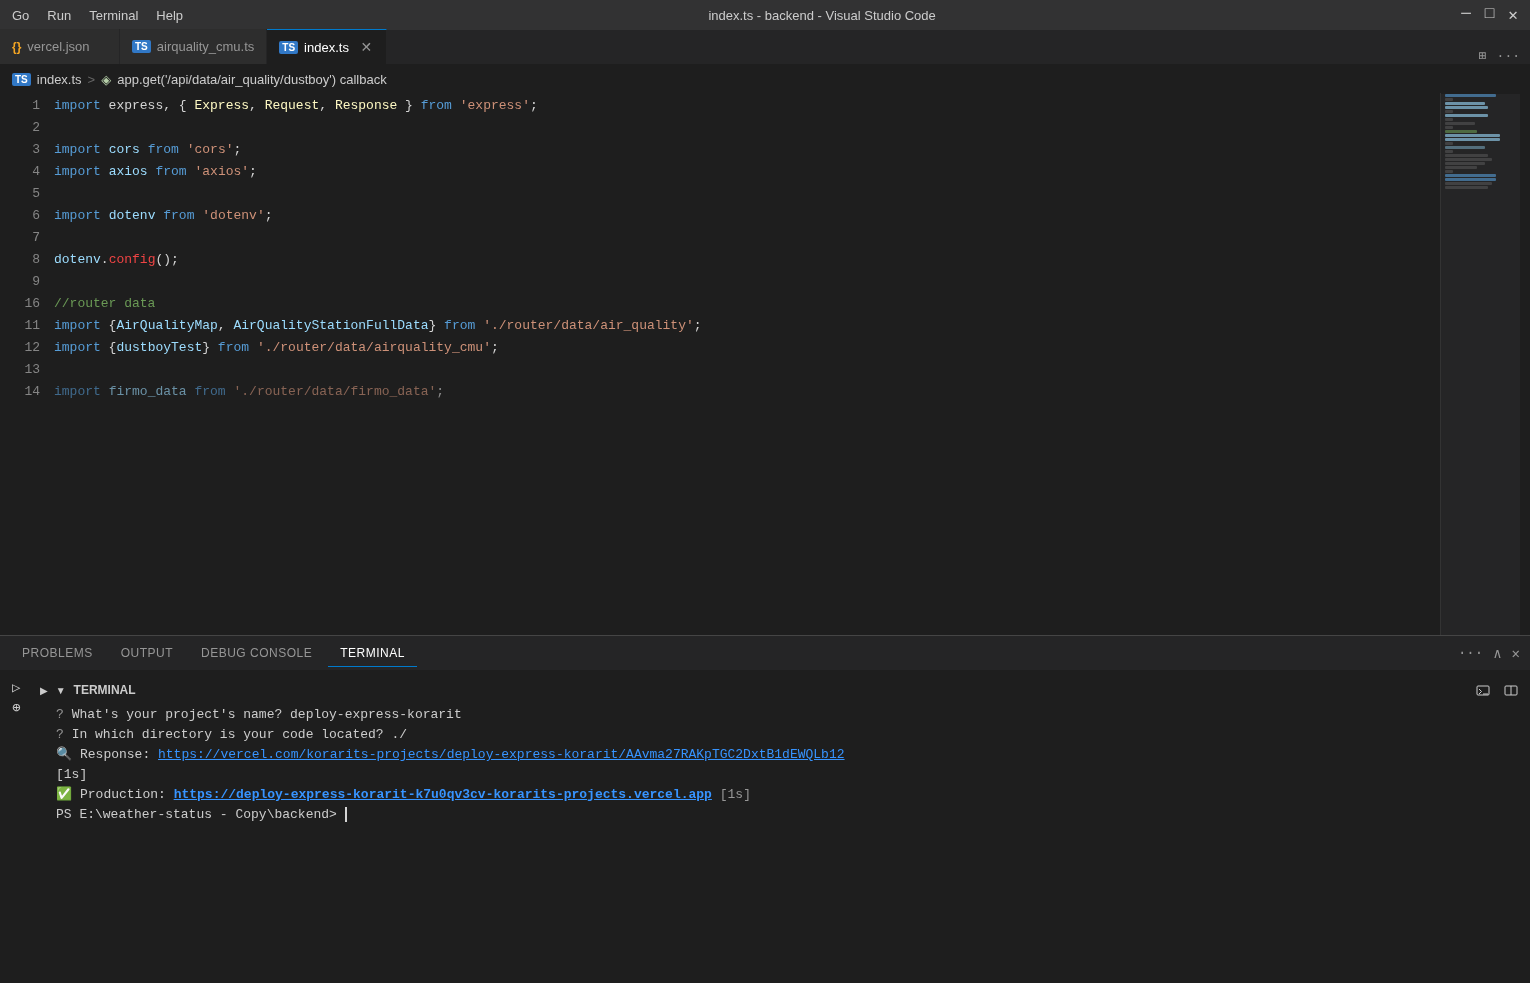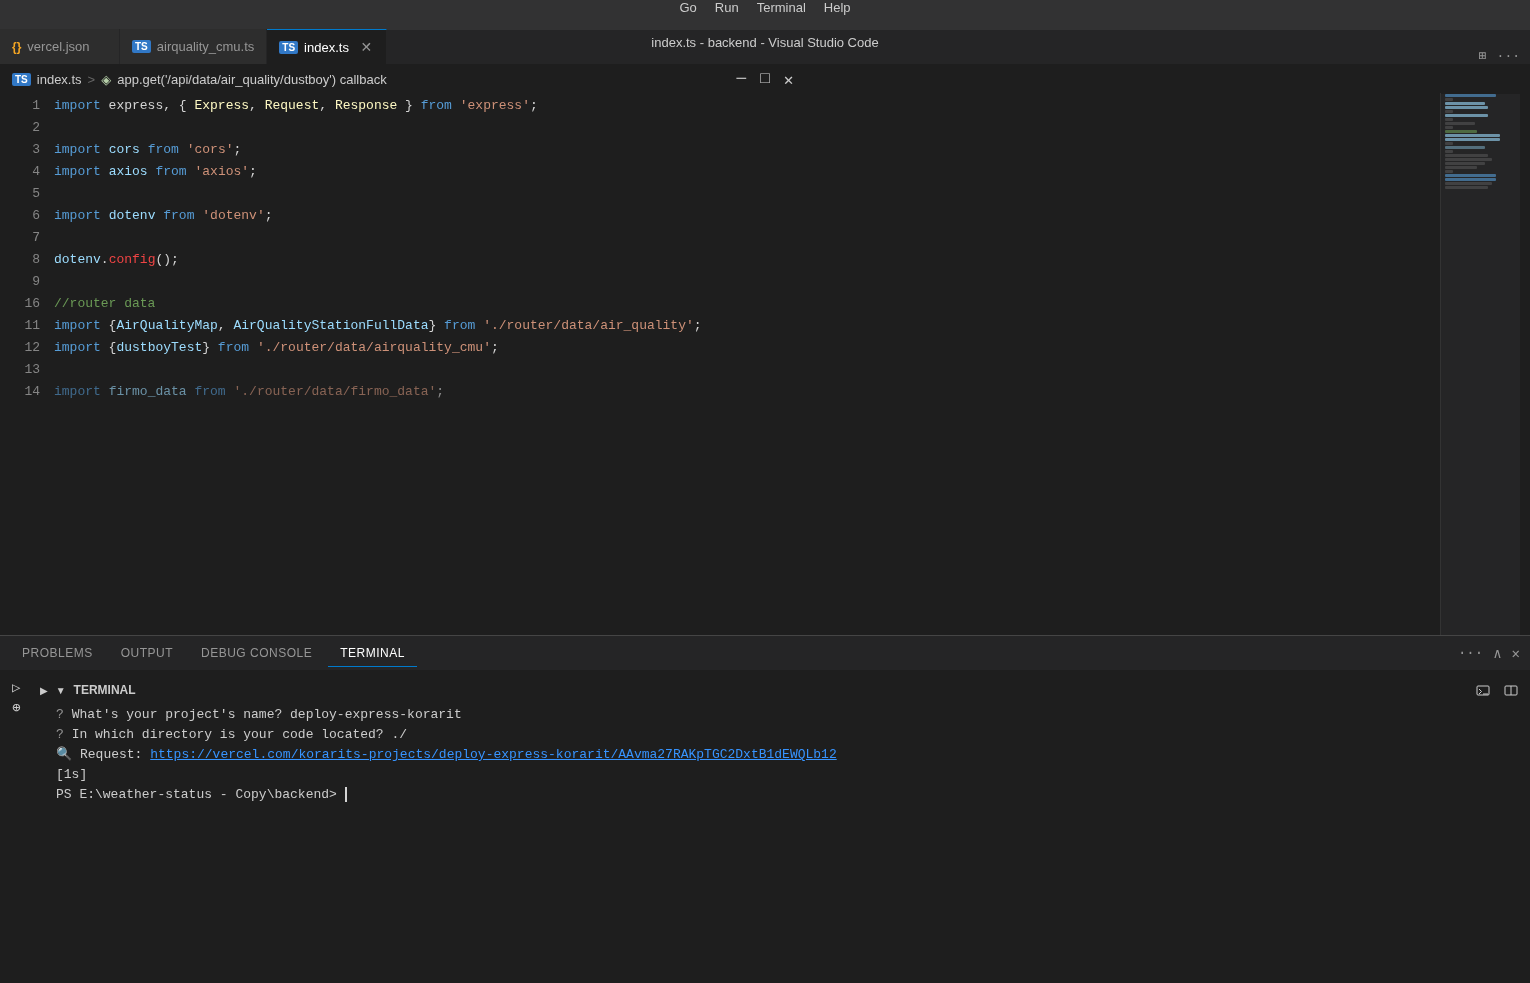--- a/index.html
+++ b/index.html
@@ -15,21 +15,20 @@
 
     
     .title-bar {
       display: flex;
       align-items: center;
       background: #323233;
       height: 30px;
       padding: 0 12px;
       gap: 20px;
       user-select: none;
-      flex-direction: column;
     }
     .title-bar-menu {
       display: flex;
       gap: 18px;
     }
     .title-bar-menu span {
       color: #cccccc;
       font-size: 13px;
       font-family: 'Segoe UI', sans-serif;
     }
@@ -575,27 +574,33 @@
 
           <div class="terminal-line">
             <span class="prompt">?</span>
             <span>  What's your project's name? deploy-express-korarit</span>
           </div>
           <div class="terminal-line">
             <span class="prompt">?</span>
             <span>  In which directory is your code located? ./</span>
           </div>
           <div class="terminal-line">
-            <span>🔍 Request: </span>
+            <span>🔍 Response: </span>
             <span class="link">https://vercel.com/korarits-projects/deploy-express-korarit/AAvma27RAKpTGC2DxtB1dEWQLb12</span>
           </div>
           <div class="terminal-line">
             <span>[1s]</span>
           </div>
           <div class="terminal-line">
+            <span style="color:#23d18b;">✅</span>
+            <span> Production: </span>
+            <span class="link-prod">https://deploy-express-korarit-k7u0qv3cv-korarits-projects.vercel.app</span>
+            <span class="gray"> [1s]</span>
+          </div>
+          <div class="terminal-line">
             <span>PS E:\weather-status - Copy\backend&gt; </span>
             <span style="border-left:2px solid #d4d4d4;animation:blink 1s step-end infinite;">&nbsp;</span>
           </div>
         </div>
       </div>
     </div>
 
   </div>
 </div>
 

